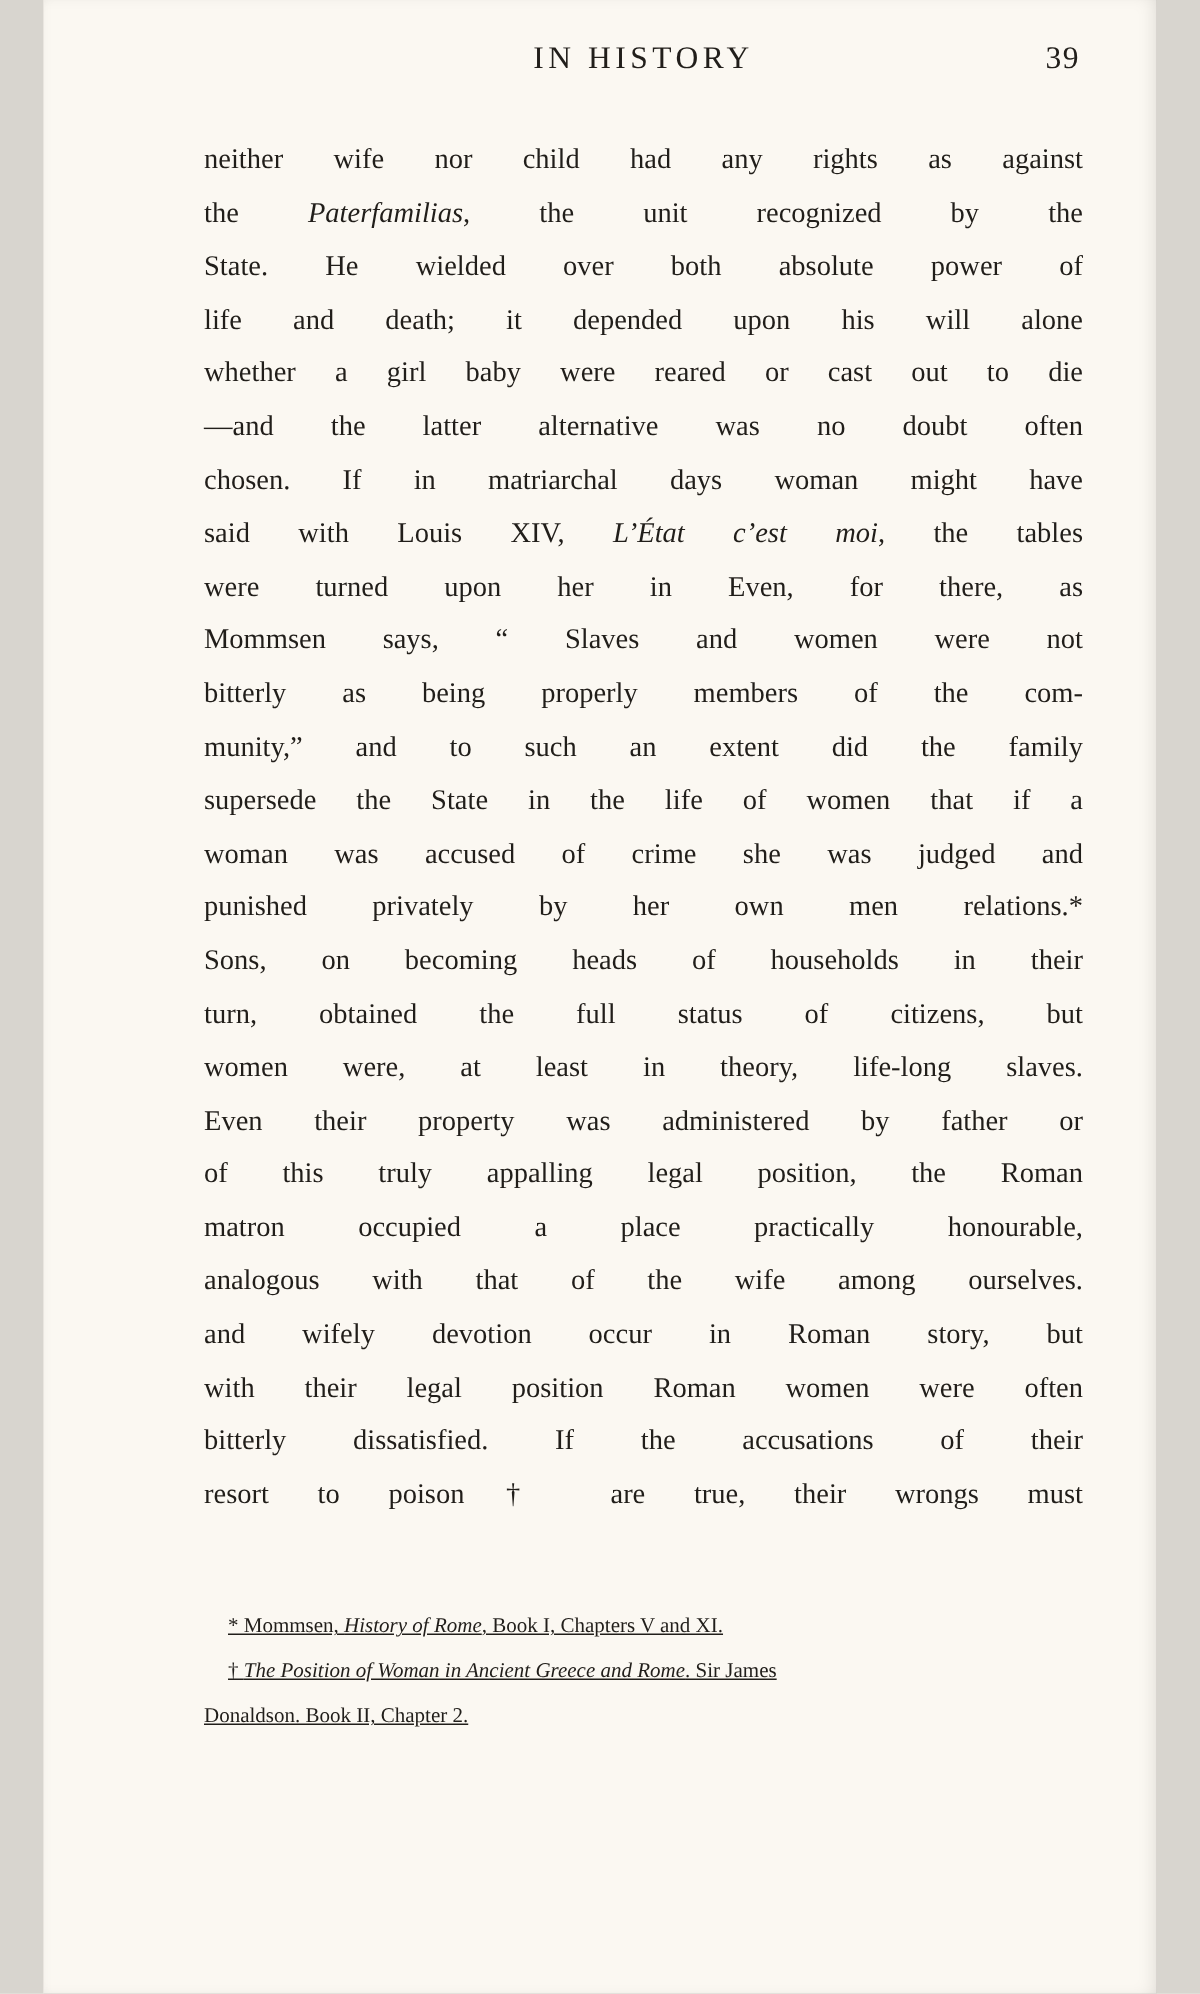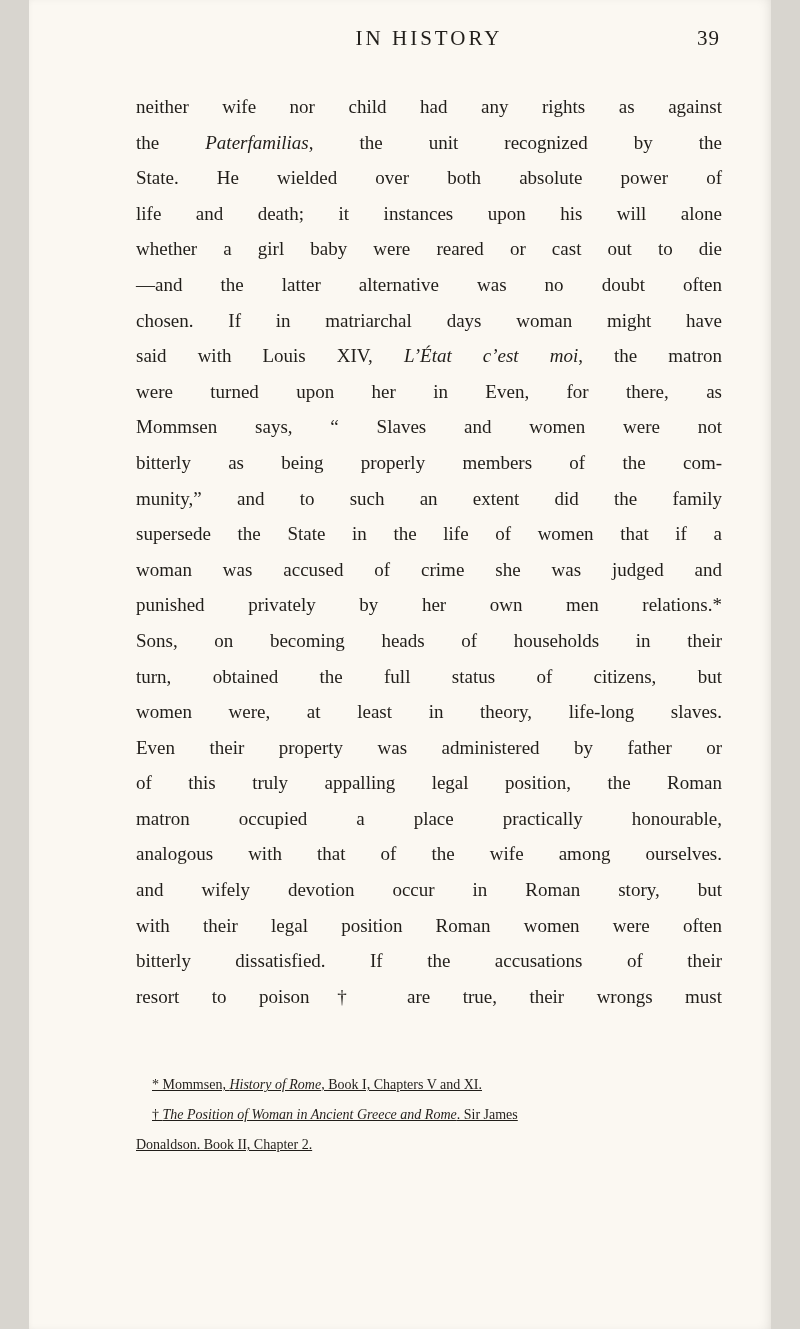--- a/index.html
+++ b/index.html
@@ -67,25 +67,25 @@
 
     <div class="page-header">
       <span class="running-title">IN HISTORY</span>
       <span class="page-number">39</span>
     </div>
 
     <div class="body-text">
         <div class="line just"><span class="seg">neither wife nor child had any rights as against</span></div>
         <div class="line just"><span class="seg">the </span><span class="seg it">Paterfamilias</span><span class="seg">, the unit recognized by the</span></div>
         <div class="line just"><span class="seg">State. He wielded over both absolute power of</span></div>
-        <div class="line just"><span class="seg">life and death; it instances upon his will alone</span></div>
+        <div class="line just"><span class="seg">life and death; it depended upon his will alone</span></div>
         <div class="line just"><span class="seg">whether a girl baby were reared or cast out to die</span></div>
         <div class="line just"><span class="seg">—and the latter alternative was no doubt often</span></div>
         <div class="line just"><span class="seg">chosen. If in matriarchal days woman might have</span></div>
-        <div class="line just"><span class="seg">said with Louis XIV, </span><span class="seg it">L’État c’est moi</span><span class="seg">, the matron</span></div>
+        <div class="line just"><span class="seg">said with Louis XIV, </span><span class="seg it">L’État c’est moi</span><span class="seg">, the tables</span></div>
         <div class="line just"><span class="seg">were turned upon her in Even, for there, as</span></div>
         <div class="line just"><span class="seg">Mommsen says, “ Slaves and women were not</span></div>
         <div class="line just"><span class="seg">bitterly as being properly members of the com-</span></div>
         <div class="line just"><span class="seg">munity,” and to such an extent did the family</span></div>
         <div class="line just"><span class="seg">supersede the State in the life of women that if a</span></div>
         <div class="line just"><span class="seg">woman was accused of crime she was judged and</span></div>
         <div class="line just"><span class="seg">punished privately by her own men relations.*</span></div>
         <div class="line just"><span class="seg">Sons, on becoming heads of households in their</span></div>
         <div class="line just"><span class="seg">turn, obtained the full status of citizens, but</span></div>
         <div class="line just"><span class="seg">women were, at least in theory, life-long slaves.</span></div>

